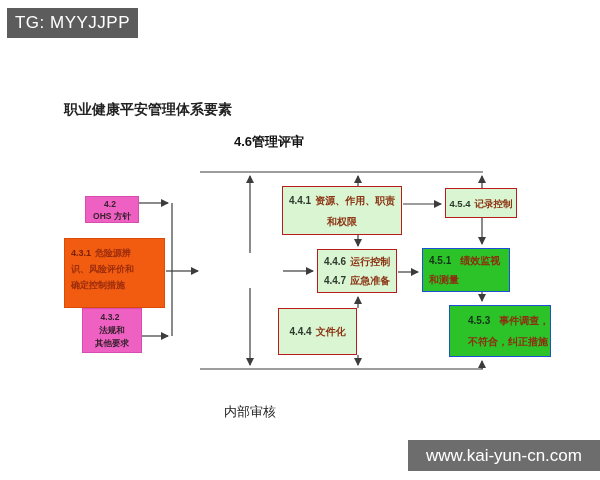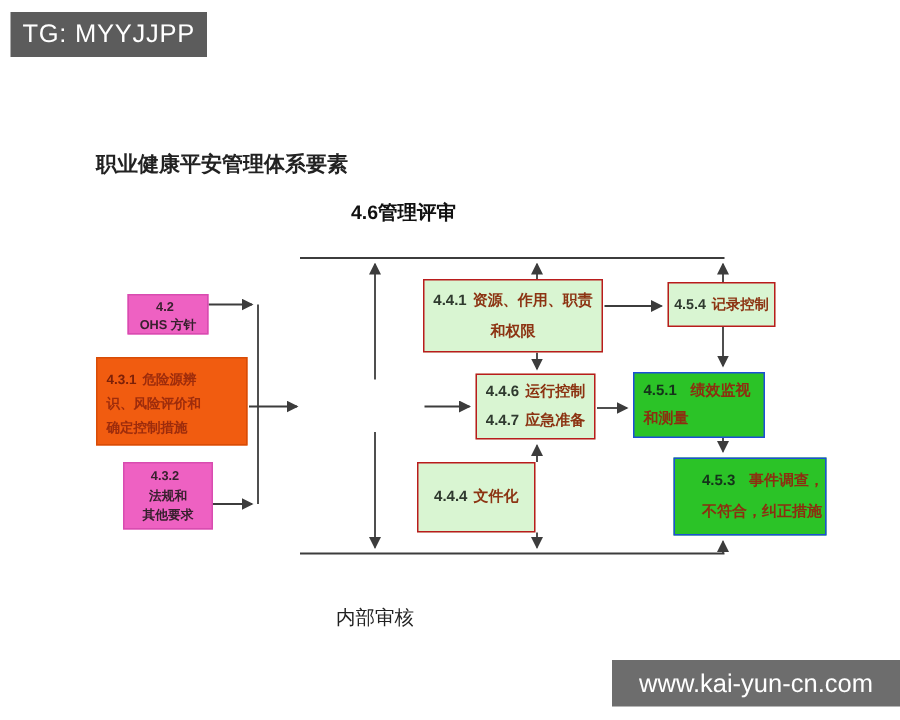--- a/index.html
+++ b/index.html
@@ -32,21 +32,21 @@
   .pink{background:var(--pink);border:1px solid #d84cb0;}
   .orange{background:var(--orange);border:1px solid #d84c06;}
   .lgreen{background:var(--light_green);border:1px solid #b91c1c;}
   .bgreen{background:var(--bright_green);border:1px solid #1d4ed8;}
   .pink .num,.pink .txt{color:#38202e;}
   .orange .num{color:#7c2008;}  .orange .txt{color:#9d2c0c;}
   .lgreen .num{color:#2f3a2f;}  .lgreen .txt{color:#8c3413;}
   .bgreen .num{color:#14331a;}  .bgreen .txt{color:#8c2f10;}
   
   #b42  {left:85px; top:196px;width:54px; height:27px;font-size:8.5px;line-height:12px;}
-  #b431 {left:64px; top:238px;width:101px;height:59px;font-size:9px;  line-height:16px;padding-left:6px;justify-content:flex-start;padding-top:6px;}
+  #b431 {left:64px; top:238px;width:101px;height:70px;font-size:9px;  line-height:16px;padding-left:6px;justify-content:flex-start;padding-top:6px;}
   #b432 {left:82px; top:308px;width:60px; height:45px;font-size:8.5px;line-height:13px;}
   #b433 {left:202px;top:253px;width:80px; height:34px;font-size:8.5px;line-height:12px;}
   #b441 {left:282px;top:186px;width:120px;height:49px;font-size:10px; line-height:21px;}
   #b446 {left:317px;top:249px;width:80px; height:44px;font-size:10px; line-height:19px;}
   #b444 {left:278px;top:308px;width:79px; height:47px;font-size:10px; line-height:20px;}
   #b454 {left:445px;top:188px;width:72px; height:30px;font-size:9.5px;line-height:13px;}
   #b451 {left:422px;top:248px;width:88px; height:44px;font-size:10px; line-height:19px;padding-left:6px;}
   #b453 {left:415px;top:305px;width:102px;height:52px;font-size:10px; line-height:21px;padding-left:18px;margin-left:34px;}
 </style>
 </head>

